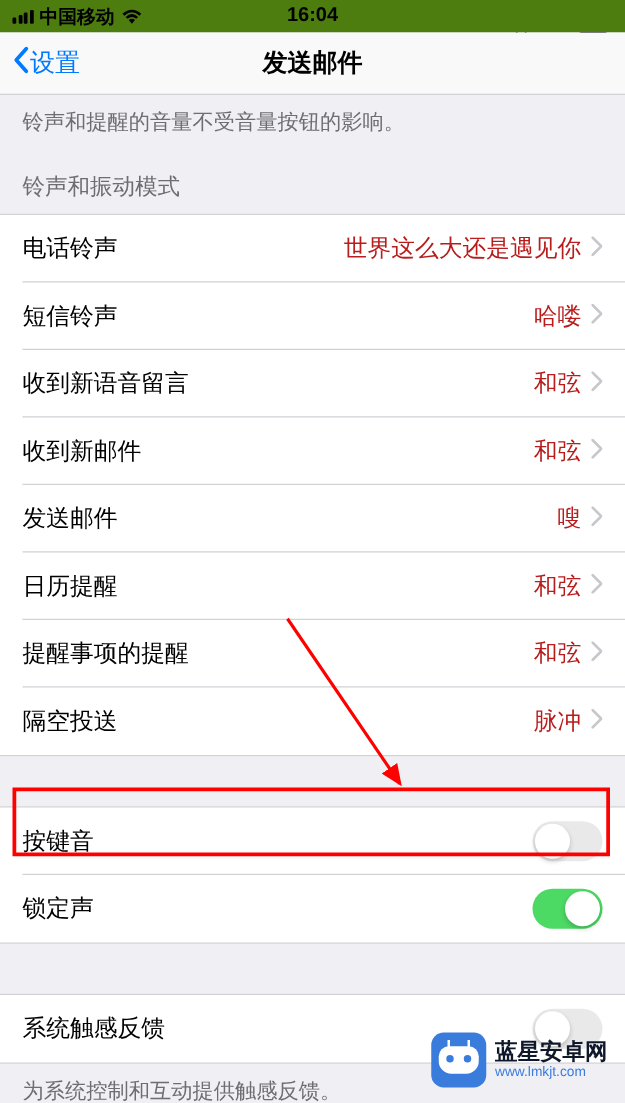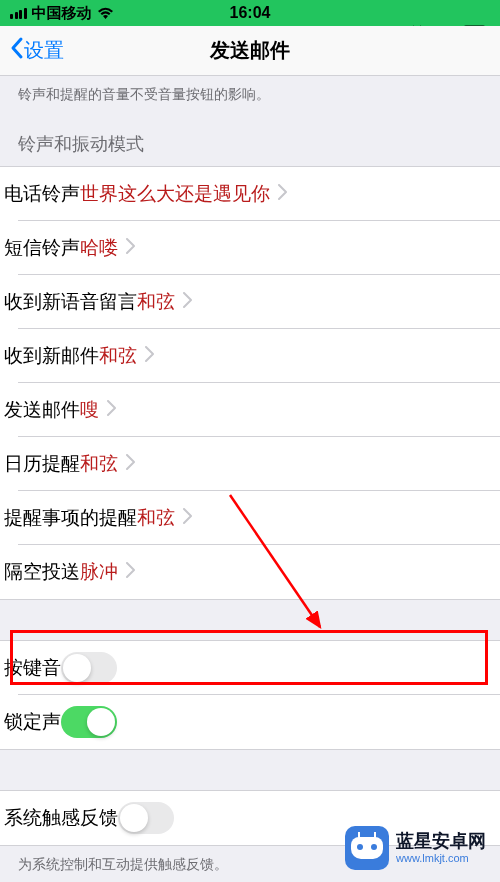--- a/index.html
+++ b/index.html
@@ -16,21 +16,21 @@
       overflow: hidden;
     }
     .status-bar {
       height: 26px;
       display: flex;
       align-items: center;
       justify-content: space-between;
       padding: 0 10px;
       font-size: 15px;
       font-weight: 600;
-      background: #22c55e;
+      background: #4d7c0f;
     }
     .status-left {
       display: flex;
       align-items: center;
       gap: 5px;
     }
     .status-center {
       position: absolute;
       left: 50%;
       transform: translateX(-50%);
@@ -81,38 +81,39 @@
     }
     .nav-title {
       position: absolute;
       left: 50%;
       transform: translateX(-50%);
       font-size: 20px;
       font-weight: 600;
     }
     .footer-text {
       padding: 10px 18px;
-      font-size: 14px;
+      font-size: 17px;
       color: #6d6d72;
     }
     .section-header {
       padding: 18px 18px 10px;
       font-size: 18px;
       color: #6d6d72;
     }
     .group {
       background: #fff;
       border-top: 1px solid #d1d1d6;
       border-bottom: 1px solid #d1d1d6;
     }
     .row {
       display: flex;
       align-items: center;
+      justify-content: space-between;
       min-height: 54px;
-      padding: 0 4px;
+      padding: 0 18px;
       position: relative;
       cursor: pointer;
     }
     .row:not(:last-child)::after {
       content: "";
       position: absolute;
       left: 18px;
       right: 0;
       bottom: 0;
       height: 1px;

